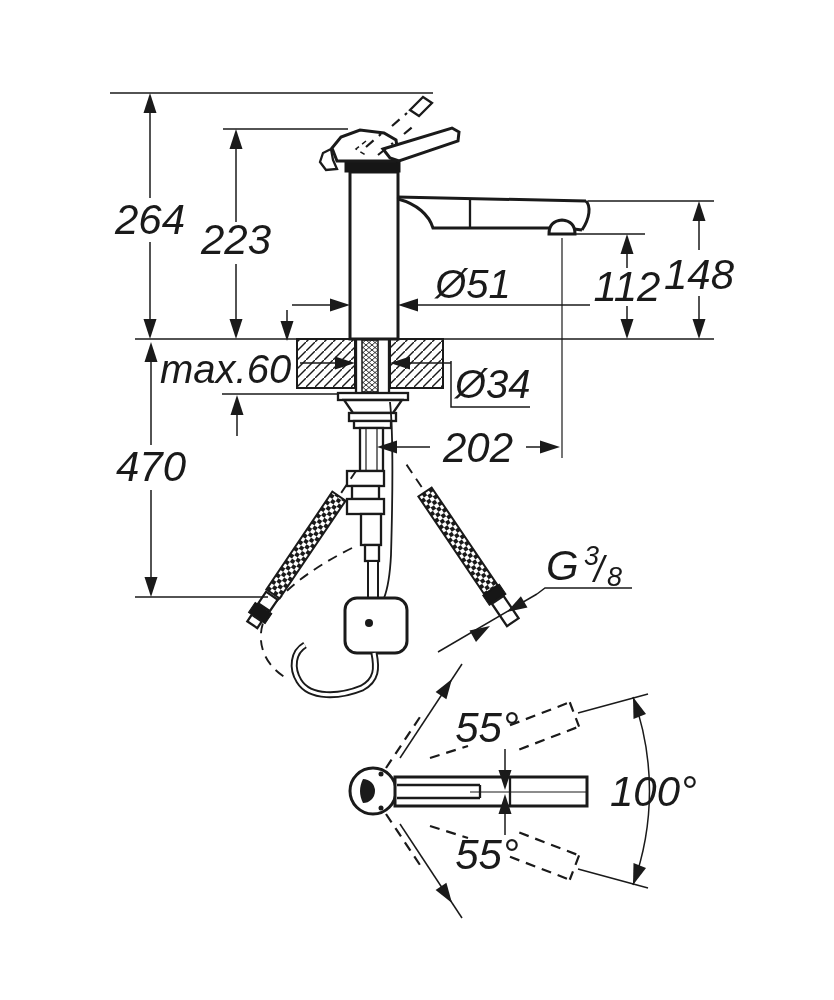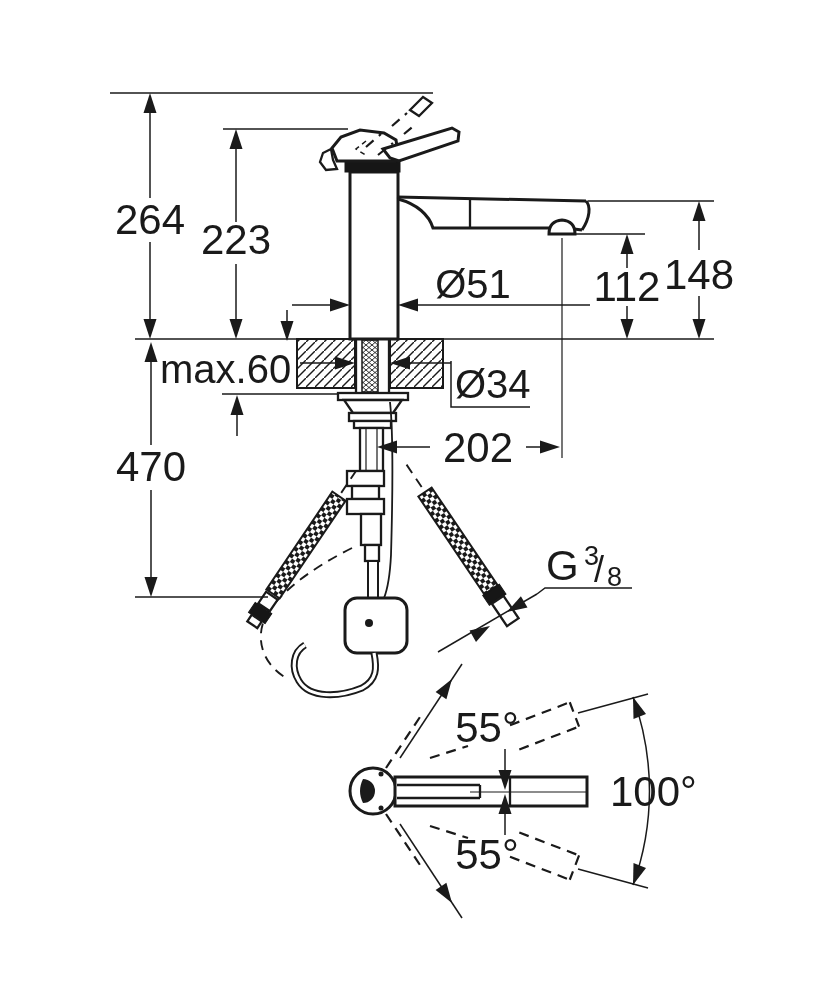--- a/index.html
+++ b/index.html
@@ -1,17 +1,17 @@
 <!DOCTYPE html>
 <html><head>
 <meta charset="utf-8">
 <style>
   html,body{margin:0;padding:0;background:#ffffff;}
   .canvas{position:relative;width:834px;height:1000px;background:#ffffff;overflow:hidden;
-          font-family:"Liberation Sans", sans-serif;}
+          font-family:"Liberation Sans", sans-serif;font-style:italic;}
   svg{display:block;}
   text{fill:#1a1a1a;font-family:"Liberation Sans", sans-serif;}
   .dimtxt{font-size:42px;}
   .dimtxt-sm{font-size:40px;}
   .thin{stroke:#1a1a1a;stroke-width:1.5;fill:none;}
   .vthin{stroke:#1a1a1a;stroke-width:1.2;fill:none;}
   .obj{stroke:#1a1a1a;stroke-width:3;fill:#ffffff;}
   .obj2{stroke:#1a1a1a;stroke-width:2.3;fill:#ffffff;}
   .objline{stroke:#1a1a1a;stroke-width:3;fill:none;}
   .arrow{fill:#1a1a1a;stroke:none;}

